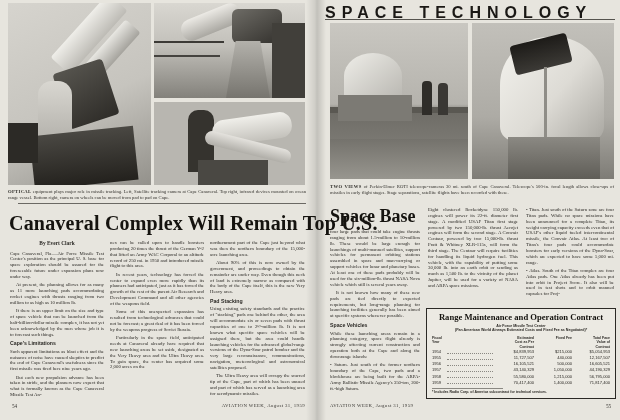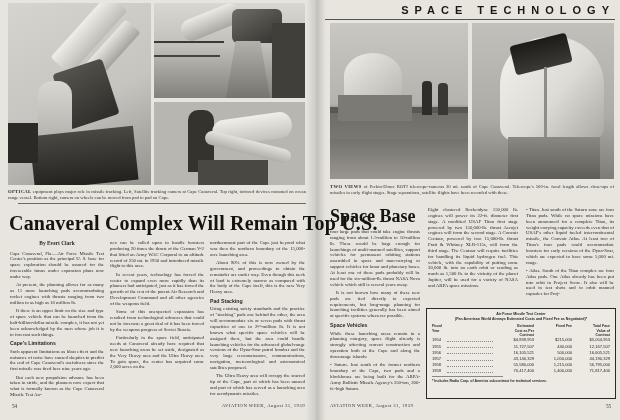--- a/index.html
+++ b/index.html
@@ -22,21 +22,21 @@
   .kicker { font-style:italic; font-weight:bold; font-size:8.5px; white-space:nowrap; }
   .kicker-rule { flex:1; border-top:1px solid #6b6964; margin-left:8px; height:0; }
   .headline-left { position:absolute; font-size:20px; font-weight:bold; letter-spacing:0.2px; white-space:nowrap; color:#15130f; }
   .headline-right { font-size:18px; font-weight:bold; color:#15130f; margin:0 0 4px 0; line-height:1;font-family:Liberation Serif, serif; }
   .byline { text-align:center; font-weight:bold; font-size:5.4px; margin-bottom:4px; }
   .col { position:absolute; font-size:4.8px; line-height:1.22; text-align:justify; overflow:hidden; }
   .col p { margin:0 0 2.5px 0; text-indent:6px; }
   .col p.noindent { text-indent:0; }
   .subhead { font-weight:bold; font-size:5.2px; margin:3px 0 2px 0; text-indent:0; font-family:"Liberation Sans", sans-serif; }
   .section-header { position:absolute; font-family:"Liberation Sans", sans-serif; font-weight:bold;
-    font-size:11px; letter-spacing:6px; text-align:right; color:#1a1815; }
+    font-size:16px; letter-spacing:6px; text-align:left; color:#1a1815; }
   .section-rule { position:absolute; border-top:1px solid #55534e; }
   .footer { position:absolute; font-size:4.8px; color:#3a3834; letter-spacing:0.4px; }
   .pagenum { position:absolute; font-size:5.2px; color:#3a3834; }
   
   .box { position:absolute; border:1.2px solid #2b2925; background:#eceae3; padding:3px 5px 2px 5px; }
   .box-title { font-weight:bold; font-size:8.6px; text-align:center; color:#15130f; margin-bottom:1.5px; }
   .box-sub { text-align:center; font-size:3.6px; font-weight:bold; line-height:1.3; font-family:"Liberation Sans", sans-serif; }
   .thead { display:flex; font-size:3.5px; font-weight:bold; line-height:1.25; margin-top:3px; font-family:"Liberation Sans", sans-serif; }
   .thead .h-year { width:30px; text-align:left; }
   .thead .h-sp { flex:1; }
@@ -152,20 +152,21 @@
 <div class="col" style="left:428px; top:207px; width:90px; height:98px;">
   <p class="noindent">Eight clustered Rocketdyne 150,000 lb. engines will power its 22-ft. diameter first stage. A modified USAF Titan first stage powered by two 150,000-lb. thrust Aerojet engines will form the second stage. A Convair Centaur, powered by two 15,000-lb. thrust Pratt &amp; Whitney XLR-115s, will form the third stage. The Centaur will require facilities for handling its liquid hydrogen fuel. This vehicle, with the capability of putting some 30,000 lb. into an earth orbit or sending as much as 1,500 lb. to the vicinity of the planet Jupiter, will be used for a variety of NASA and ARPA space missions.</p>
 </div>
 
 <div class="col" style="left:526px; top:207px; width:88px; height:98px;">
   <p class="noindent">• Titan. Just south of the Saturn zone are four Titan pads. While no space missions have been announced for a complete Titan, its weight carrying capacity exceeds even that of USAF's other liquid fueled intercontinental missile, the Convair Atlas. At least two of Titan's four pads could accommodate boosters for early versions of the Dyna-Soar, which are expected to have some 5,000 mi. range.</p>
   <p class="noindent">• Atlas. South of the Titan complex are four Atlas pads. One Atlas already has been put into orbit in Project Score. It also will be used in test shots and to orbit manned capsules for Proj-</p>
 </div>
 
 <div class="box" style="left:426px; top:308px; width:178px; height:84px;">
+  <div class="box-title">Range Maintenance and Operation Contract</div>
   <div class="box-sub">Air Force Missile Test Center</div>
   <div class="box-sub">(Pan American World Airways Estimated Costs and Fixed Fee as Negotiated)*</div>
   <div class="thead">
     <span class="h-year" style="white-space:pre-line;">Fiscal
 Year</span>
     <span class="h-sp"></span>
     <span class="h-num">Estimated
 Cost as Per
 Contract</span>
     <span class="h-num">Fixed Fee</span>

